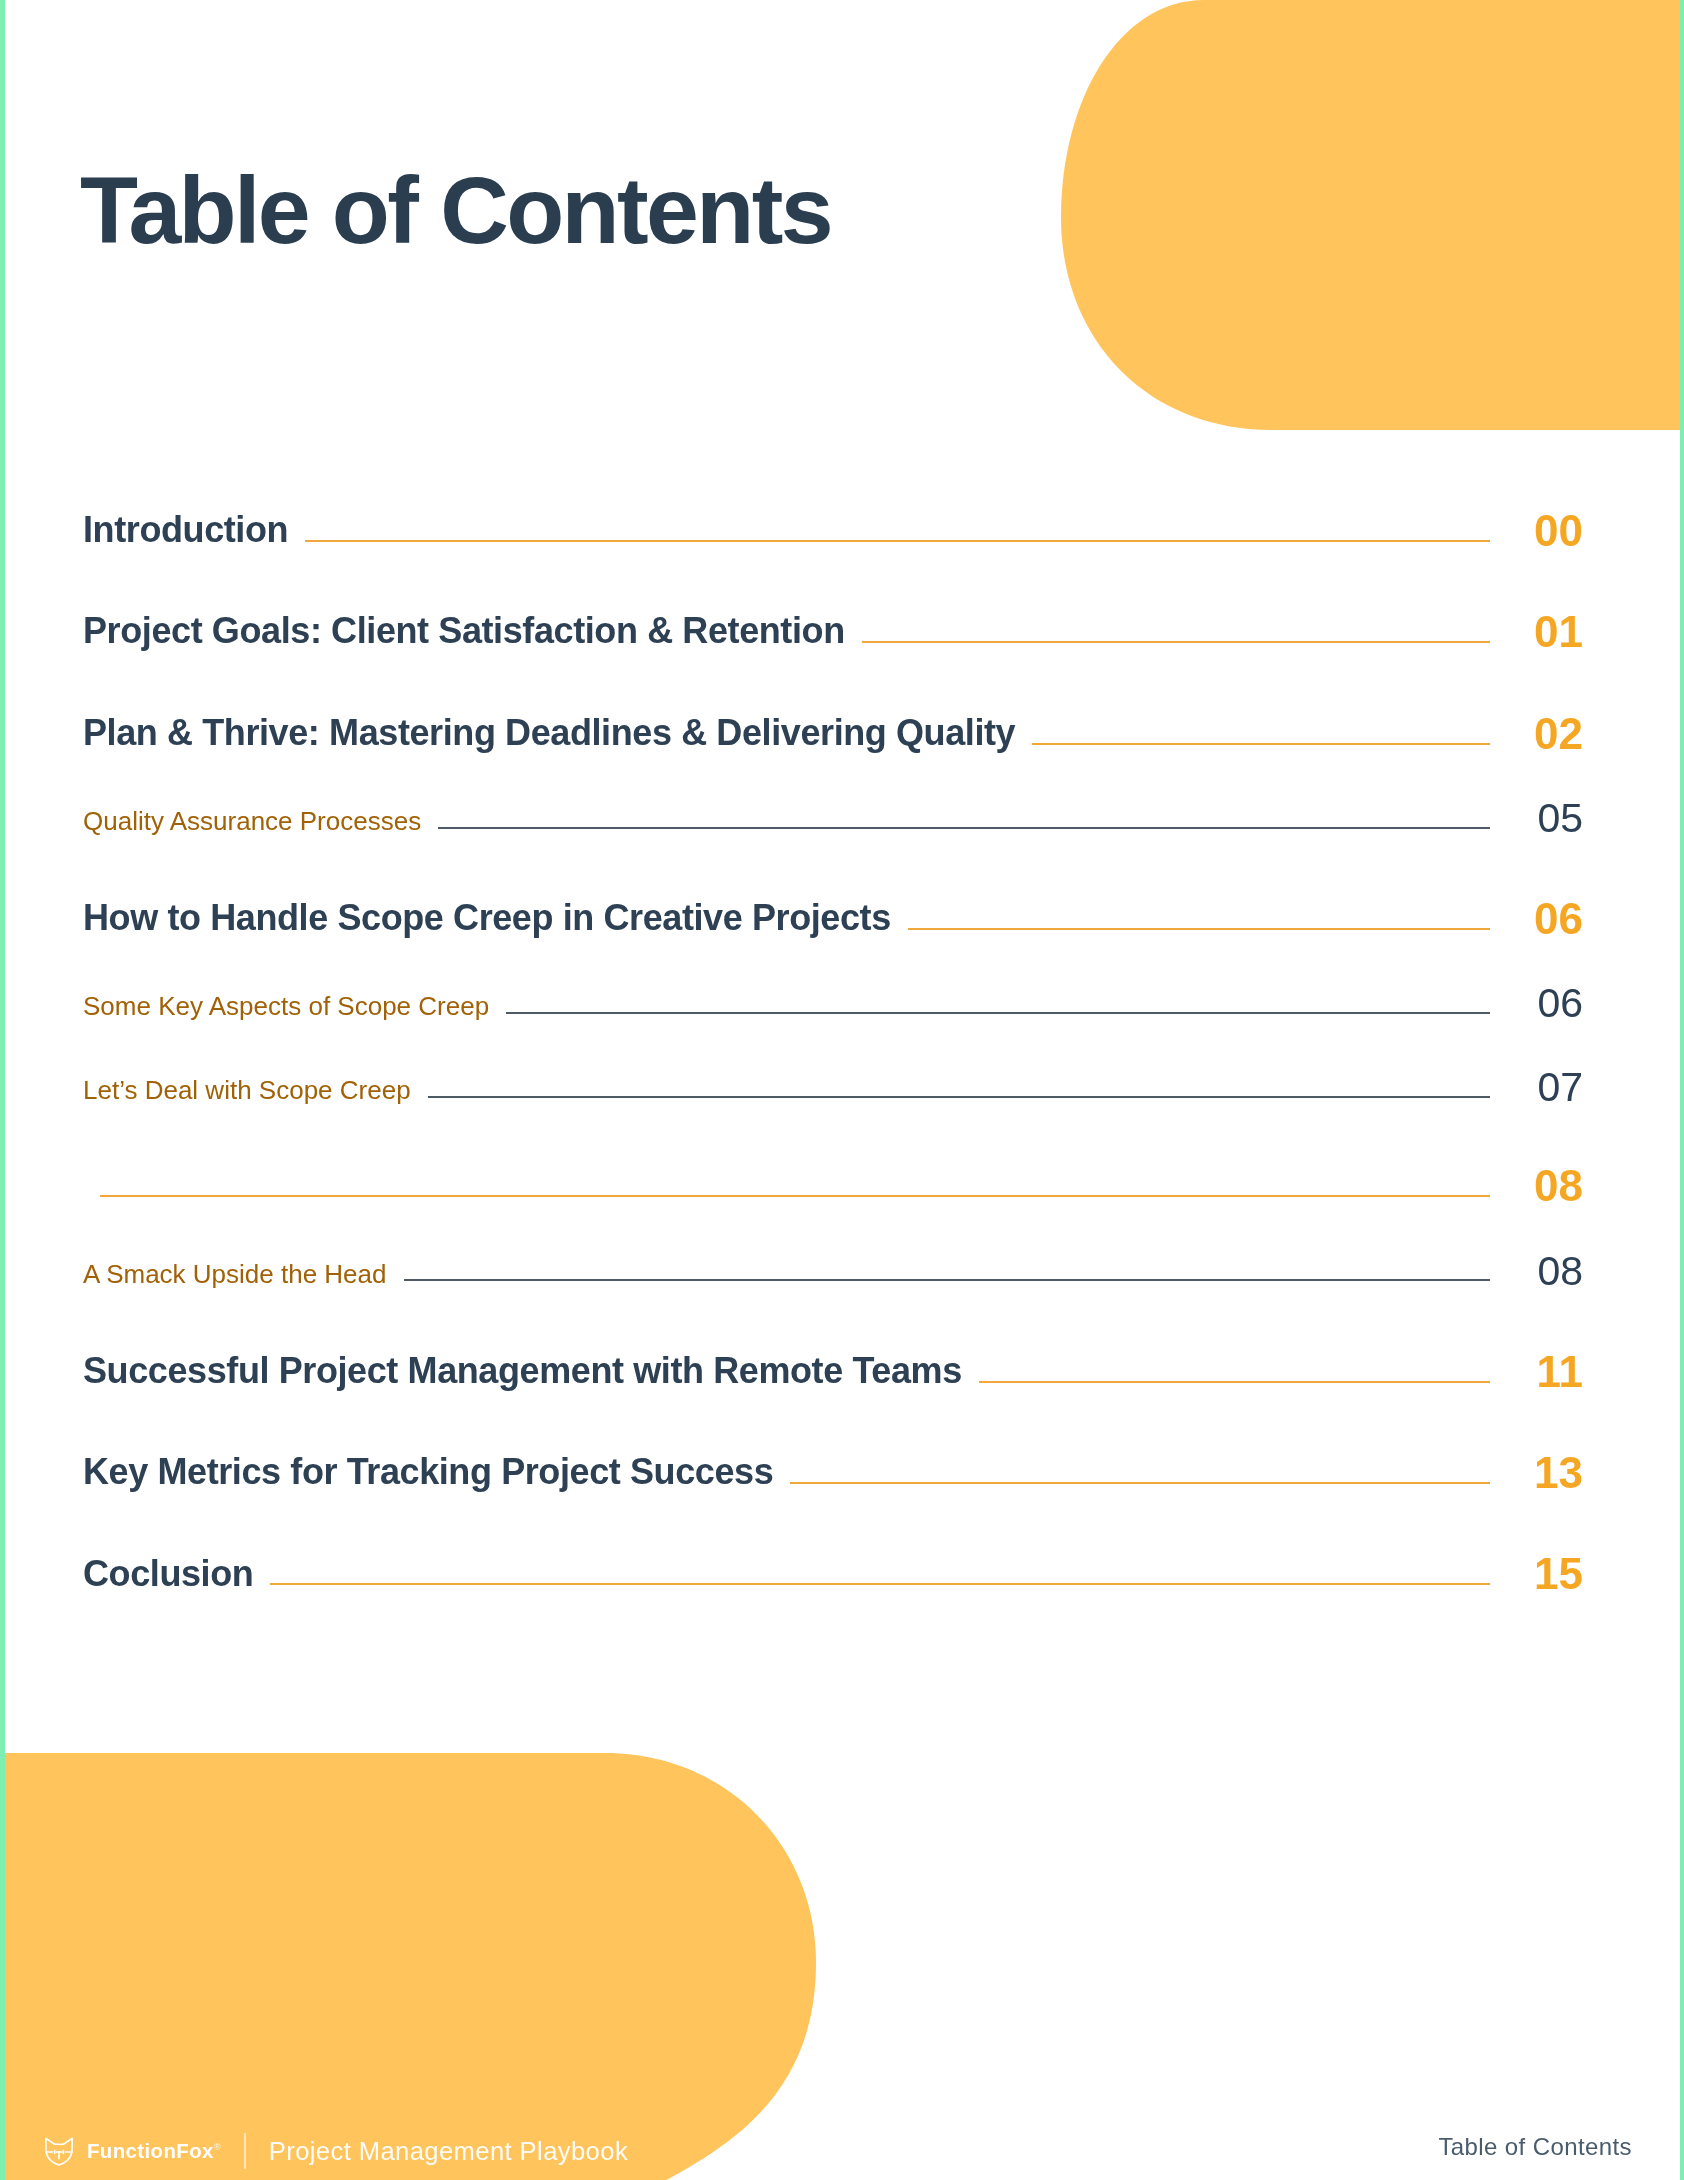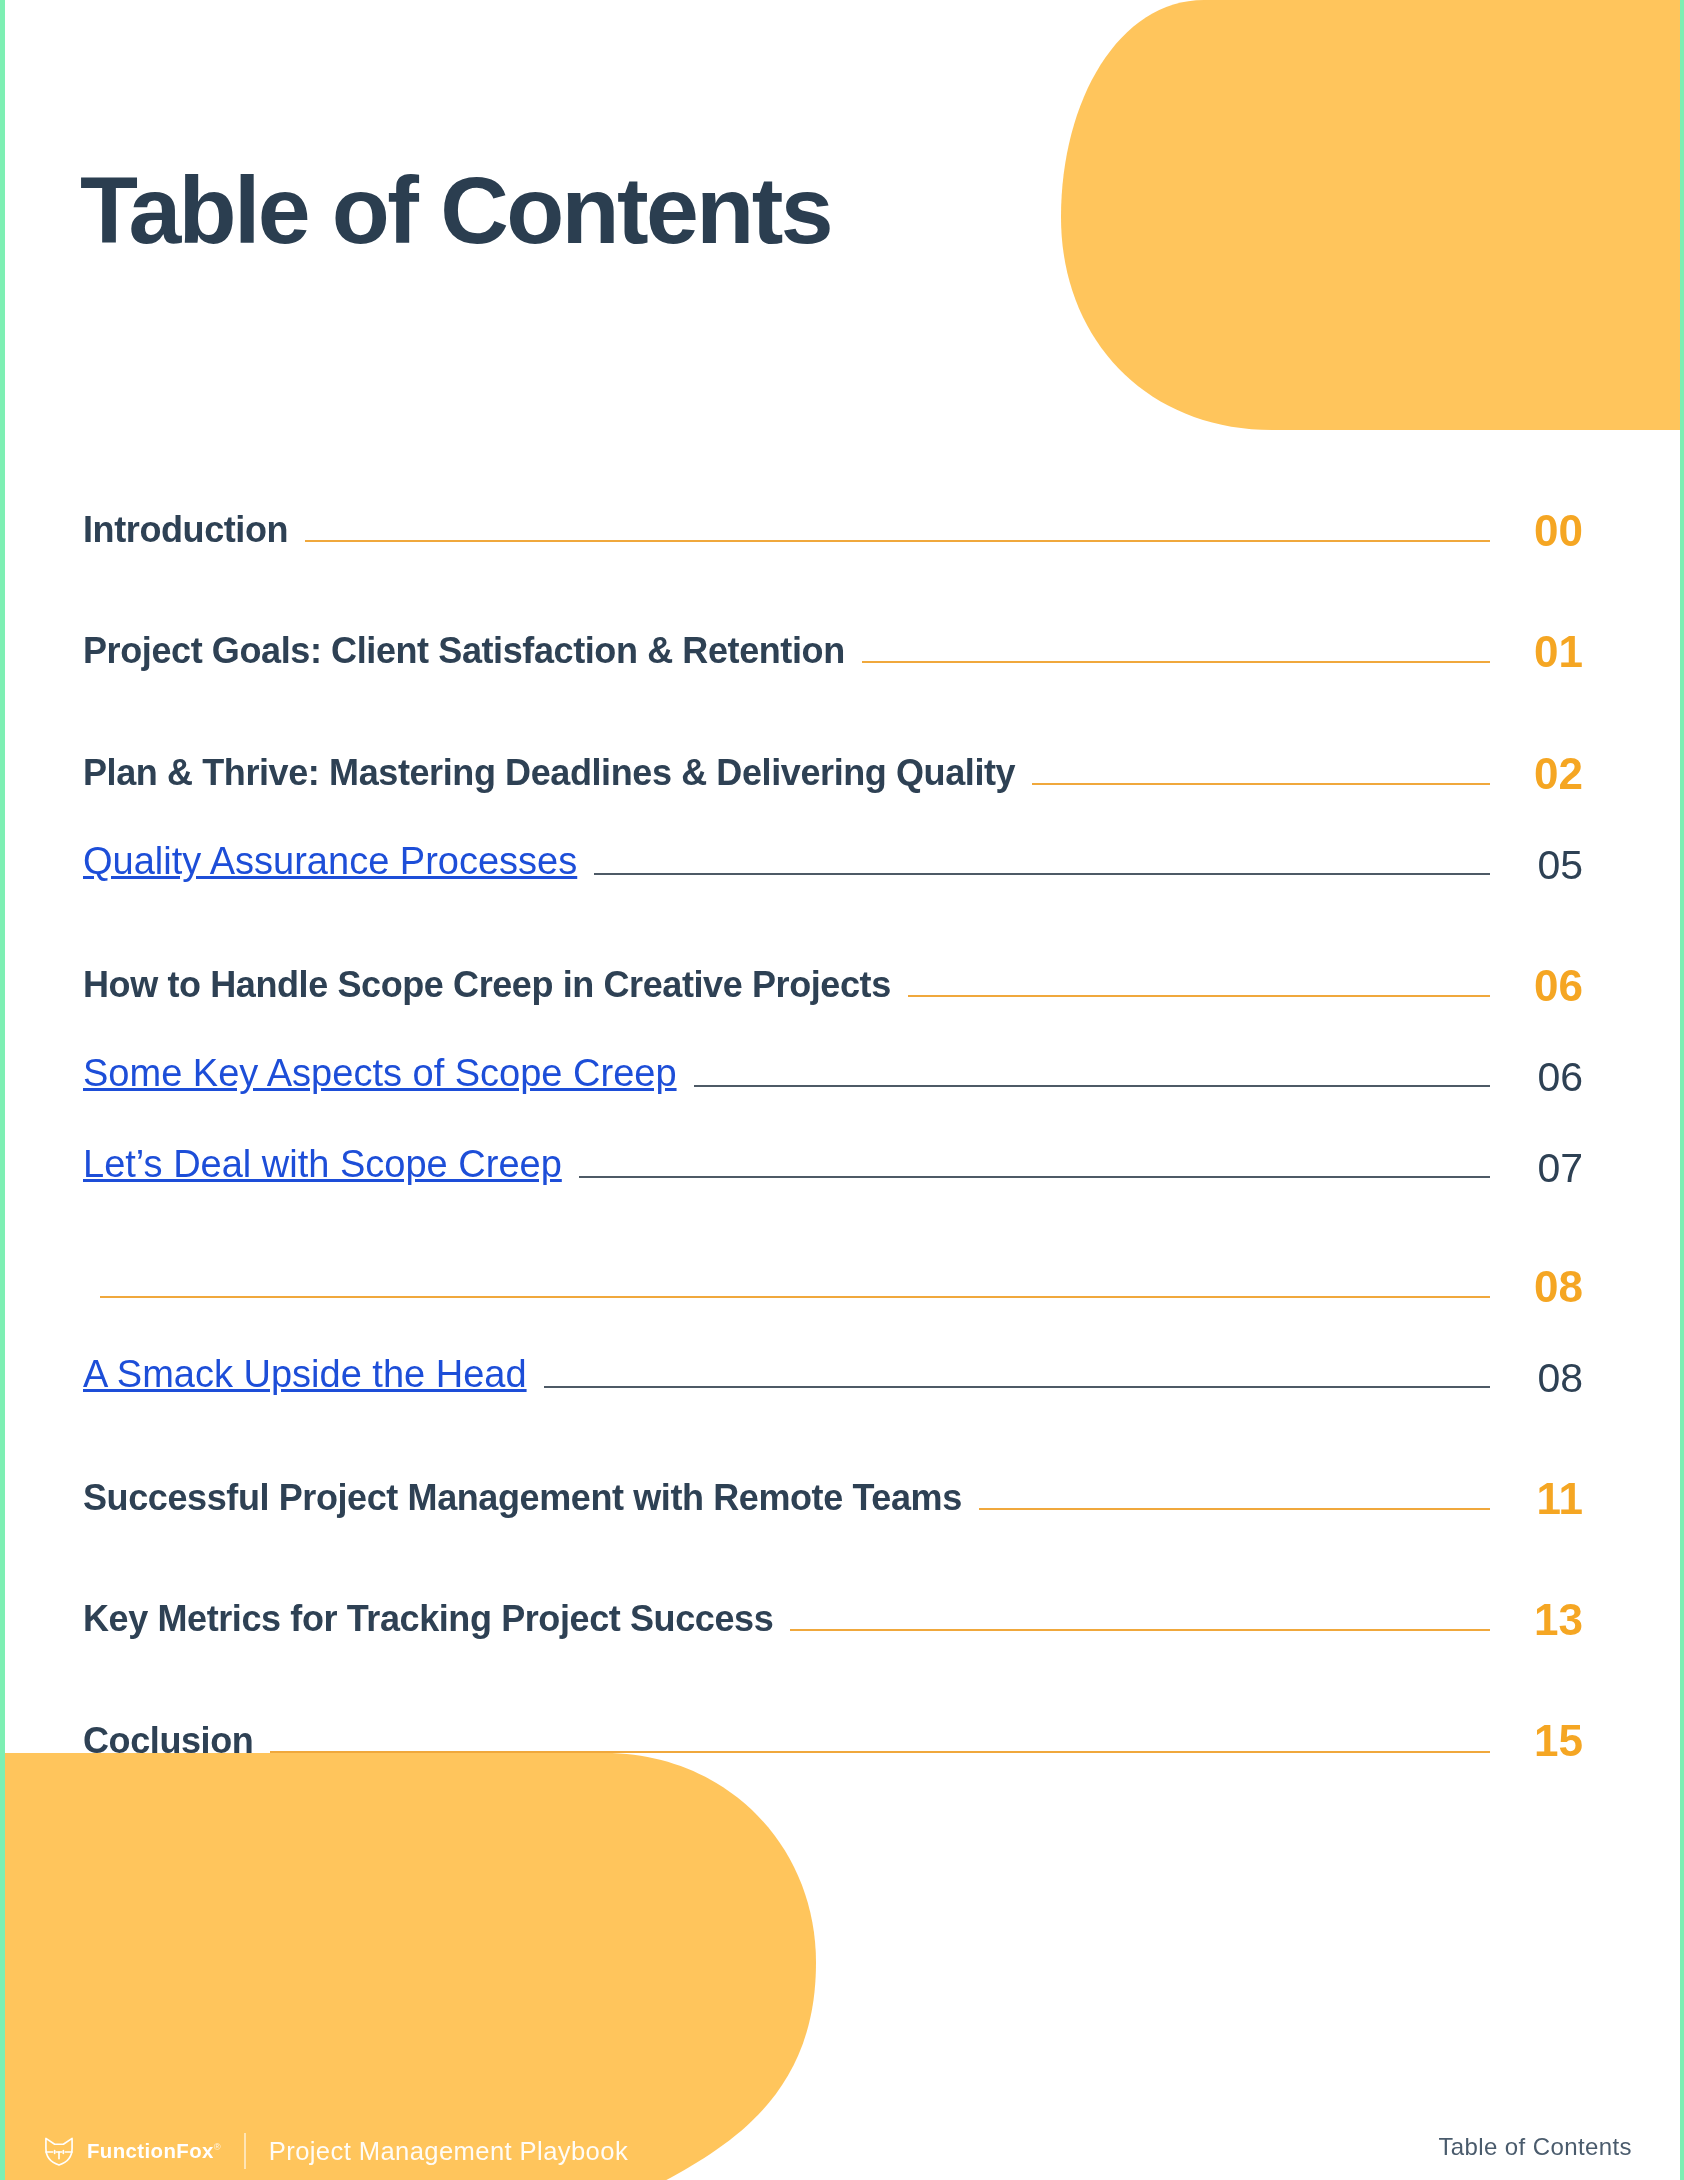--- a/index.html
+++ b/index.html
@@ -20,27 +20,27 @@
   
   .page-title{
     position:absolute;left:80px;top:158px;z-index:2;
     font-size:95px;font-weight:800;letter-spacing:-2.6px;color:#2B3E50;
     line-height:1.1;white-space:nowrap;
   }
 
   
   .toc{position:absolute;left:83px;right:102px;top:509px;z-index:2;}
   .toc-row{display:flex;align-items:flex-end;}
-  .toc-row.main:not(:first-child){margin-top:80px;}
+  .toc-row.main:not(:first-child){margin-top:60px;}
   .toc-row.sub{margin-top:47px;}
   .toc-title{
     font-size:36px;font-weight:700;color:#2E4154;line-height:1.15;white-space:nowrap;
     letter-spacing:-0.4px;
   }
-  .toc-row.sub .toc-title{font-size:38px;font-weight:400;color:#1d4ed8;letter-spacing:0;text-decoration:underline;}
+  .toc-row.sub .toc-title{font-size:26px;font-weight:400;color:#a16207;letter-spacing:0;}
   .toc-leader{flex:1;border-bottom:2.6px solid #F0A83C;margin:0 0 8.5px 17px;min-width:34px;}
   .toc-row.sub .toc-leader{border-bottom-color:#4E5A66;}
   .toc-page{
     font-size:44px;font-weight:700;color:#F5A623;line-height:0.9;
     margin-left:38px;min-width:55px;text-align:right;letter-spacing:0;
   }
   .toc-row.sub .toc-page{color:#2E4154;font-weight:400;font-size:41px;}
 
   
   .footer-left{

